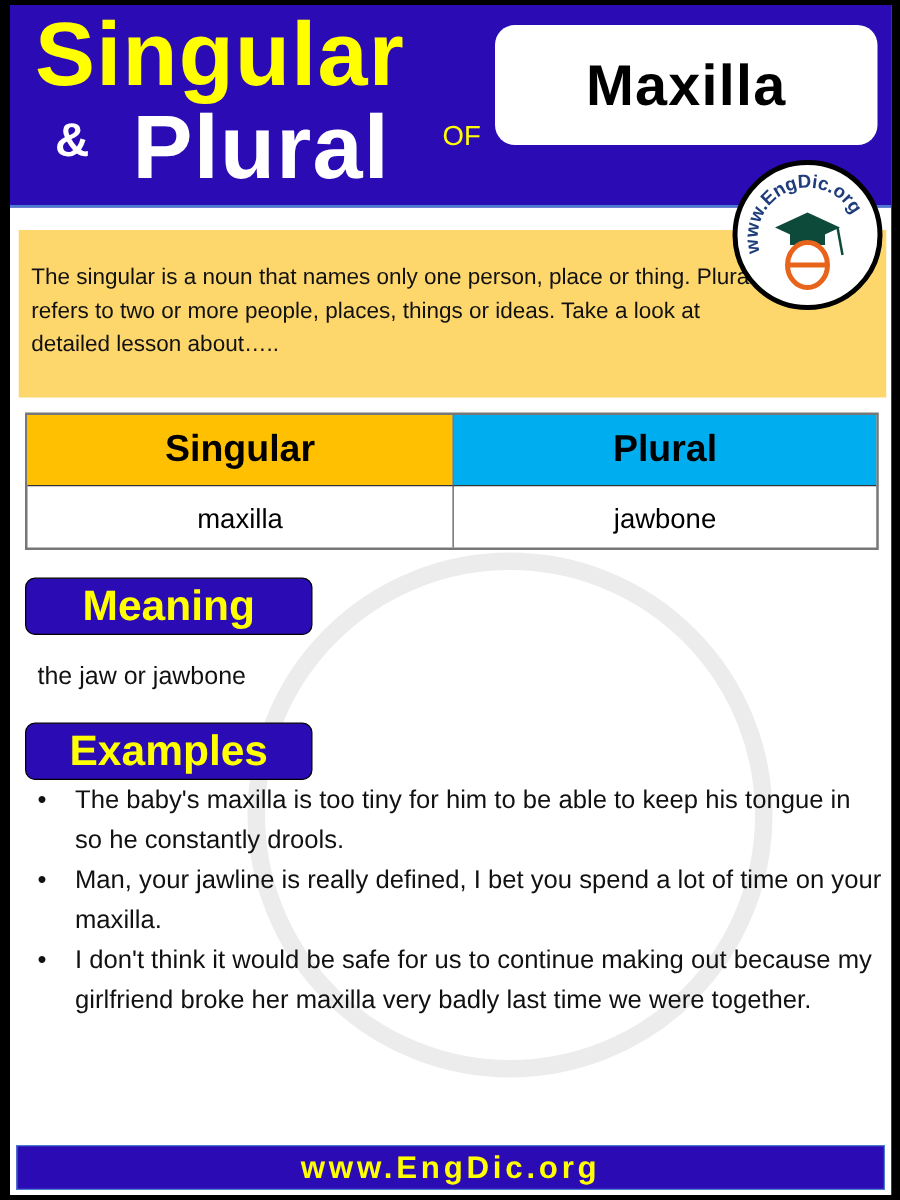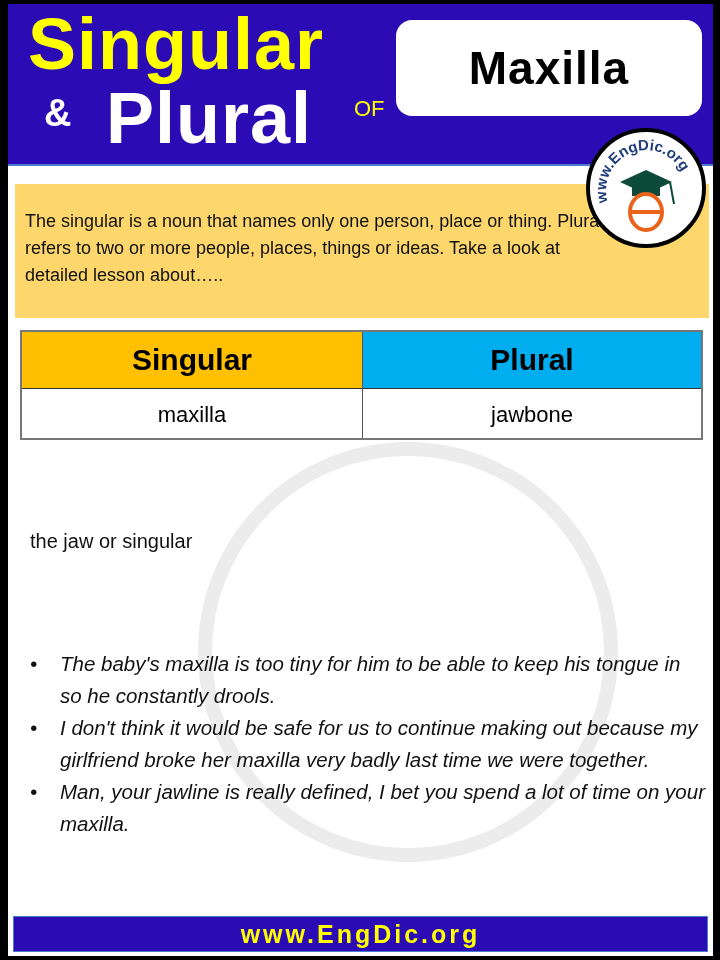--- a/index.html
+++ b/index.html
@@ -21,21 +21,21 @@
   .th.s { left:0; width:340px; background:#fec000; }
   .th.p { left:341px; width:338px; background:#00aeef; }
   .td { position:absolute; top:57px; height:51px; display:flex; align-items:center; justify-content:center; font-size:22px; color:#000; }
   .td.s { left:0; width:340px; }
   .td.p { left:341px; width:338px; }
   .vdiv { position:absolute; left:340px; top:0; width:1px; height:106px; background:#555; }
   .hdiv { position:absolute; left:0; top:56px; width:679px; height:1px; background:#333; }
   .section-label { position:absolute; left:12px; width:228px; height:44px; background:#2b0bb4; border:1px solid #000; border-radius:8px; display:flex; align-items:center; justify-content:center; z-index:1; }
   .section-label span { font-size:34px; font-weight:bold; color:#ffff00; }
   .meaning-text { position:absolute; left:22px; top:526px; font-size:20px; color:#111; z-index:1; }
-  .examples { position:absolute; left:18px; top:644px; width:680px; margin:0; padding:0; list-style:none; z-index:1;font-style:italic; }
+  .examples { position:absolute; left:18px; top:620px; width:680px; margin:0; padding:0; list-style:none; z-index:1; }
   .examples li { position:relative; padding-left:34px; font-size:20.5px; line-height:32px; color:#111; }
   .examples li::before { content:"•"; position:absolute; left:4px; top:0; }
   .footer { position:absolute; left:5px; top:912px; width:695px; height:36px; background:#2b0bb4; border:1px solid #4a7bd0; box-sizing:border-box; display:flex; align-items:center; justify-content:center; }
   .footer span { font-size:25px; font-weight:bold; color:#ffff00; letter-spacing:3px; }
 </style>
 </head>
 <body>
 
 <div class="page">
 
@@ -73,25 +73,31 @@
 
   <div class="table">
     <div class="th s">Singular</div>
     <div class="th p">Plural</div>
     <div class="hdiv"></div>
     <div class="vdiv"></div>
     <div class="td s">maxilla</div>
     <div class="td p">jawbone</div>
   </div>
 
-  <div class="meaning-text">the jaw or singular</div>
+  <div class="section-label" style="top:458px;">
+    <span>Meaning</span>
+  </div>
+  <div class="meaning-text">the jaw or jawbone</div>
 
+  <div class="section-label" style="top:574px;">
+    <span>Examples</span>
+  </div>
   <ul class="examples">
     <li>The baby's maxilla is too tiny for him to be able to keep his tongue in so he constantly drools.</li>
+    <li>Man, your jawline is really defined, I bet you spend a lot of time on your maxilla.</li>
     <li>I don't think it would be safe for us to continue making out because my girlfriend broke her maxilla very badly last time we were together.</li>
-    <li>Man, your jawline is really defined, I bet you spend a lot of time on your maxilla.</li>
   </ul>
 
   <div class="footer">
     <span>www.EngDic.org</span>
   </div>
 
 </div>
 
 </body></html>

